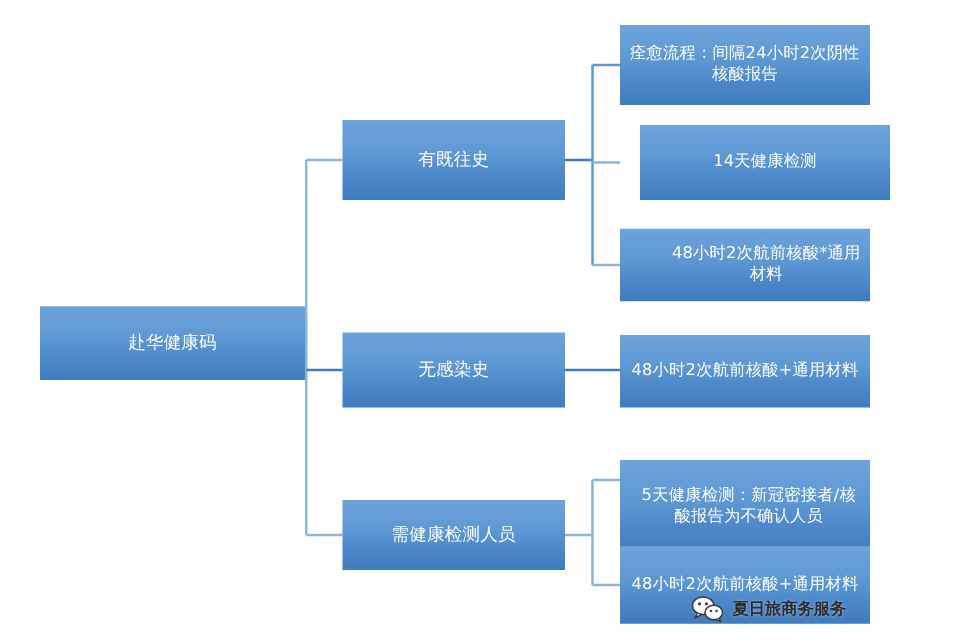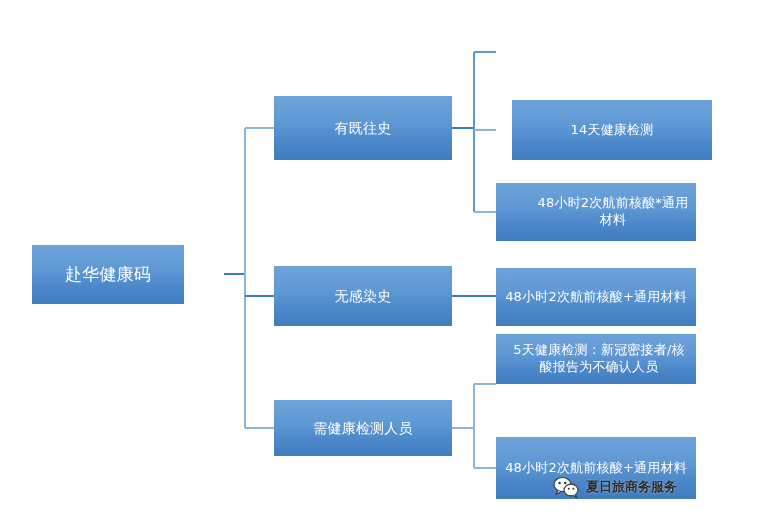--- a/index.html
+++ b/index.html
@@ -40,43 +40,43 @@
     padding: 2px 6px;
     letter-spacing: 0.2px;
   }
   .node-label {
     display: block;
     width: 100%;
   }
   .root {
     left: 32px;
     top: 245px;
-    width: 152px;
+    width: 212px;
     height: 59px;
-    font-size: 17px;
+    font-size: 14px;
   }
   .lvl2 {
     left: 274px;
     width: 178px;
     font-size: 14px;
   }
   #n-history   { top: 96px;  height: 64px; }
   #n-noinfect  { top: 266px; height: 60px; }
   #n-needtest  { top: 400px; height: 56px; }
 
   .leaf {
     left: 496px;
     width: 200px;
     font-size: 13px;
   }
   #l-recovery  { top: 20px;  height: 64px; }
   #l-14day     { top: 100px; height: 60px; margin-left: 16px; }
   #l-48star    { top: 183px; height: 58px; padding-left: 40px; }
   #l-48plus-a  { top: 268px; height: 58px; }
-  #l-5day      { top: 334px; height: 50px; padding-left: 12px; }
+  #l-5day      { top: 368px; height: 76px; padding-left: 12px; }
   #l-48plus-b  { top: 437px; height: 62px; }
 
   .watermark {
     position: absolute;
     left: 553px;
     top: 476px;
     display: flex;
     align-items: center;
     gap: 7px;
     color: #2b2b2b;
@@ -132,20 +132,23 @@
   </div>
 
   <div class="node lvl2" id="n-noinfect">
     <span class="node-label">无感染史</span>
   </div>
 
   <div class="node lvl2" id="n-needtest">
     <span class="node-label">需健康检测人员</span>
   </div>
 
+  <div class="node leaf" id="l-recovery">
+    <span class="node-label">痊愈流程：间隔24小时2次阴性核酸报告</span>
+  </div>
 
   <div class="node leaf" id="l-14day">
     <span class="node-label">14天健康检测</span>
   </div>
 
   <div class="node leaf" id="l-48star">
     <span class="node-label">48小时2次航前核酸*通用材料</span>
   </div>
 
   <div class="node leaf" id="l-48plus-a">

